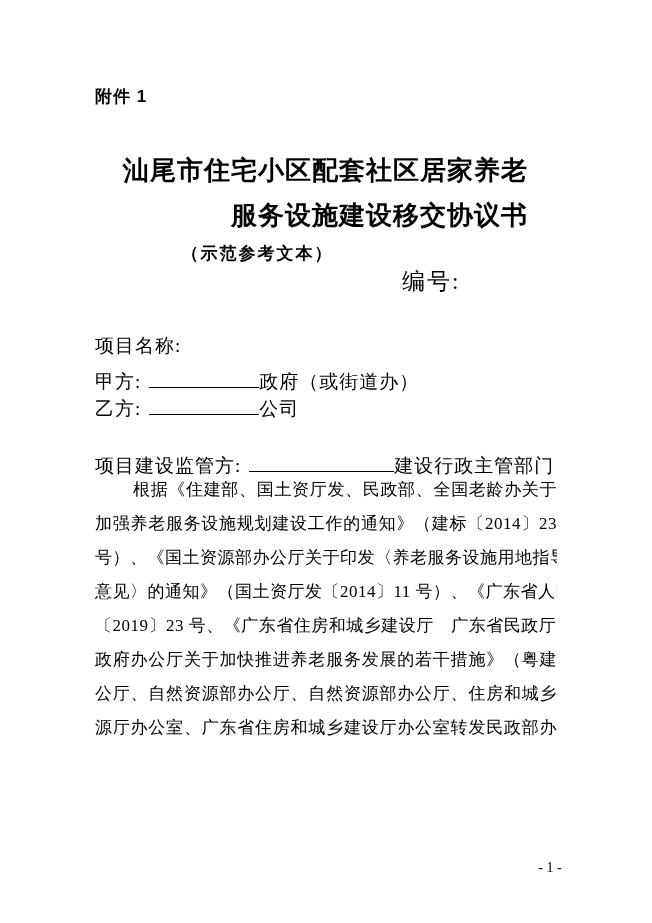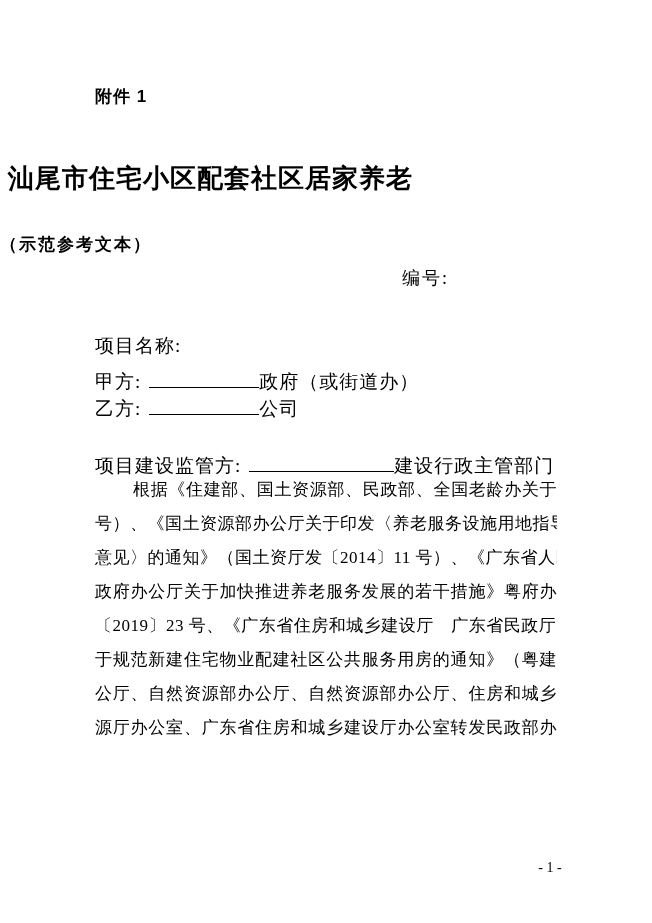--- a/index.html
+++ b/index.html
@@ -16,32 +16,33 @@
     background: #ffffff;
     overflow: hidden;
   }
   .attachment-label {
     position: absolute; left: 95px; top: 85px;
     font-family: "Liberation Sans", "DejaVu Sans", sans-serif;
     font-weight: bold; font-size: 17px; letter-spacing: 1px;
   }
   .doc-title {
     position: absolute; left: 0; top: 148px; width: 528px;
-    text-align: left;
+    text-align: right;
     font-weight: bold; font-size: 26px; line-height: 45px;
     letter-spacing: 1px;
-    margin: 8px;
+    margin: 0;
   }
   .doc-subtitle {
-    position: absolute; left: 0; top: 233px; width: 515px;
+    position: absolute; left: 0; top: 242px; width: 515px;
+    text-align: center;
     font-weight: bold; font-size: 17px; letter-spacing: 2px;
   }
   .doc-number {
     position: absolute; left: 402px; top: 266px;
-    font-size: 18px; letter-spacing: 2px;
+    font-size: 23px; letter-spacing: 2px;
   }
   .form-row {
     position: absolute; left: 95px;
     font-size: 19px; letter-spacing: 1px;
     white-space: nowrap;
   }
   .row-project   { top: 333px; }
   .row-party-a   { top: 369px; }
   .row-party-b   { top: 396px; }
   .row-supervisor{ top: 441px; margin-top: 12px; }
@@ -76,20 +77,21 @@
 </style>
 </head>
 <body>
 
 <div class="page">
 
   <div class="attachment-label">附件 1</div>
 
   <h1 class="doc-title">
     <span>汕尾市住宅小区配套社区居家养老</span><br>
+    <span>服务设施建设移交协议书</span>
   </h1>
 
   <div class="doc-subtitle">（示范参考文本）</div>
 
   <div class="doc-number">编号:</div>
 
   <div class="form-row row-project">
     <span>项目名称:</span>
   </div>
 
@@ -99,25 +101,25 @@
 
   <div class="form-row row-party-b">
     <span>乙方:</span><span class="blank-line blank-party"></span><span>公司</span>
   </div>
 
   <div class="form-row row-supervisor">
     <span>项目建设监管方:</span><span class="blank-line blank-supervisor"></span><span>建设行政主管部门</span>
   </div>
 
   <div class="body-paragraph">
-      <div class="body-line indent">根据《住建部、国土资源部、民政部、全国老龄办关于</div>
+      <div class="body-line indent">根据《住建部、国土资厅发、民政部、全国老龄办关于</div>
+      <div class="body-line">加强养老服务设施规划建设工作的通知》（建标〔2014〕23</div>
       <div class="body-line">号）、《国土资源部办公厅关于印发〈养老服务设施用地指导</div>
       <div class="body-line">意见〉的通知》（国土资厅发〔2014〕11 号）、《广东省人民</div>
-      <div class="body-line">政府办公厅关于加快推进养老服务发展的若干措施》粤府办</div>
       <div class="body-line">〔2019〕23 号、《广东省住房和城乡建设厅　广东省民政厅关</div>
-      <div class="body-line">于规范新建住宅物业配建社区公共服务用房的通知》（粤建</div>
+      <div class="body-line">政府办公厅关于加快推进养老服务发展的若干措施》（粤建</div>
       <div class="body-line">公厅、自然资源部办公厅、自然资源部办公厅、住房和城乡</div>
       <div class="body-line">源厅办公室、广东省住房和城乡建设厅办公室转发民政部办</div>
     </div>
 
   <div class="page-number">- 1 -</div>
 
 </div>
 
 </body></html>

